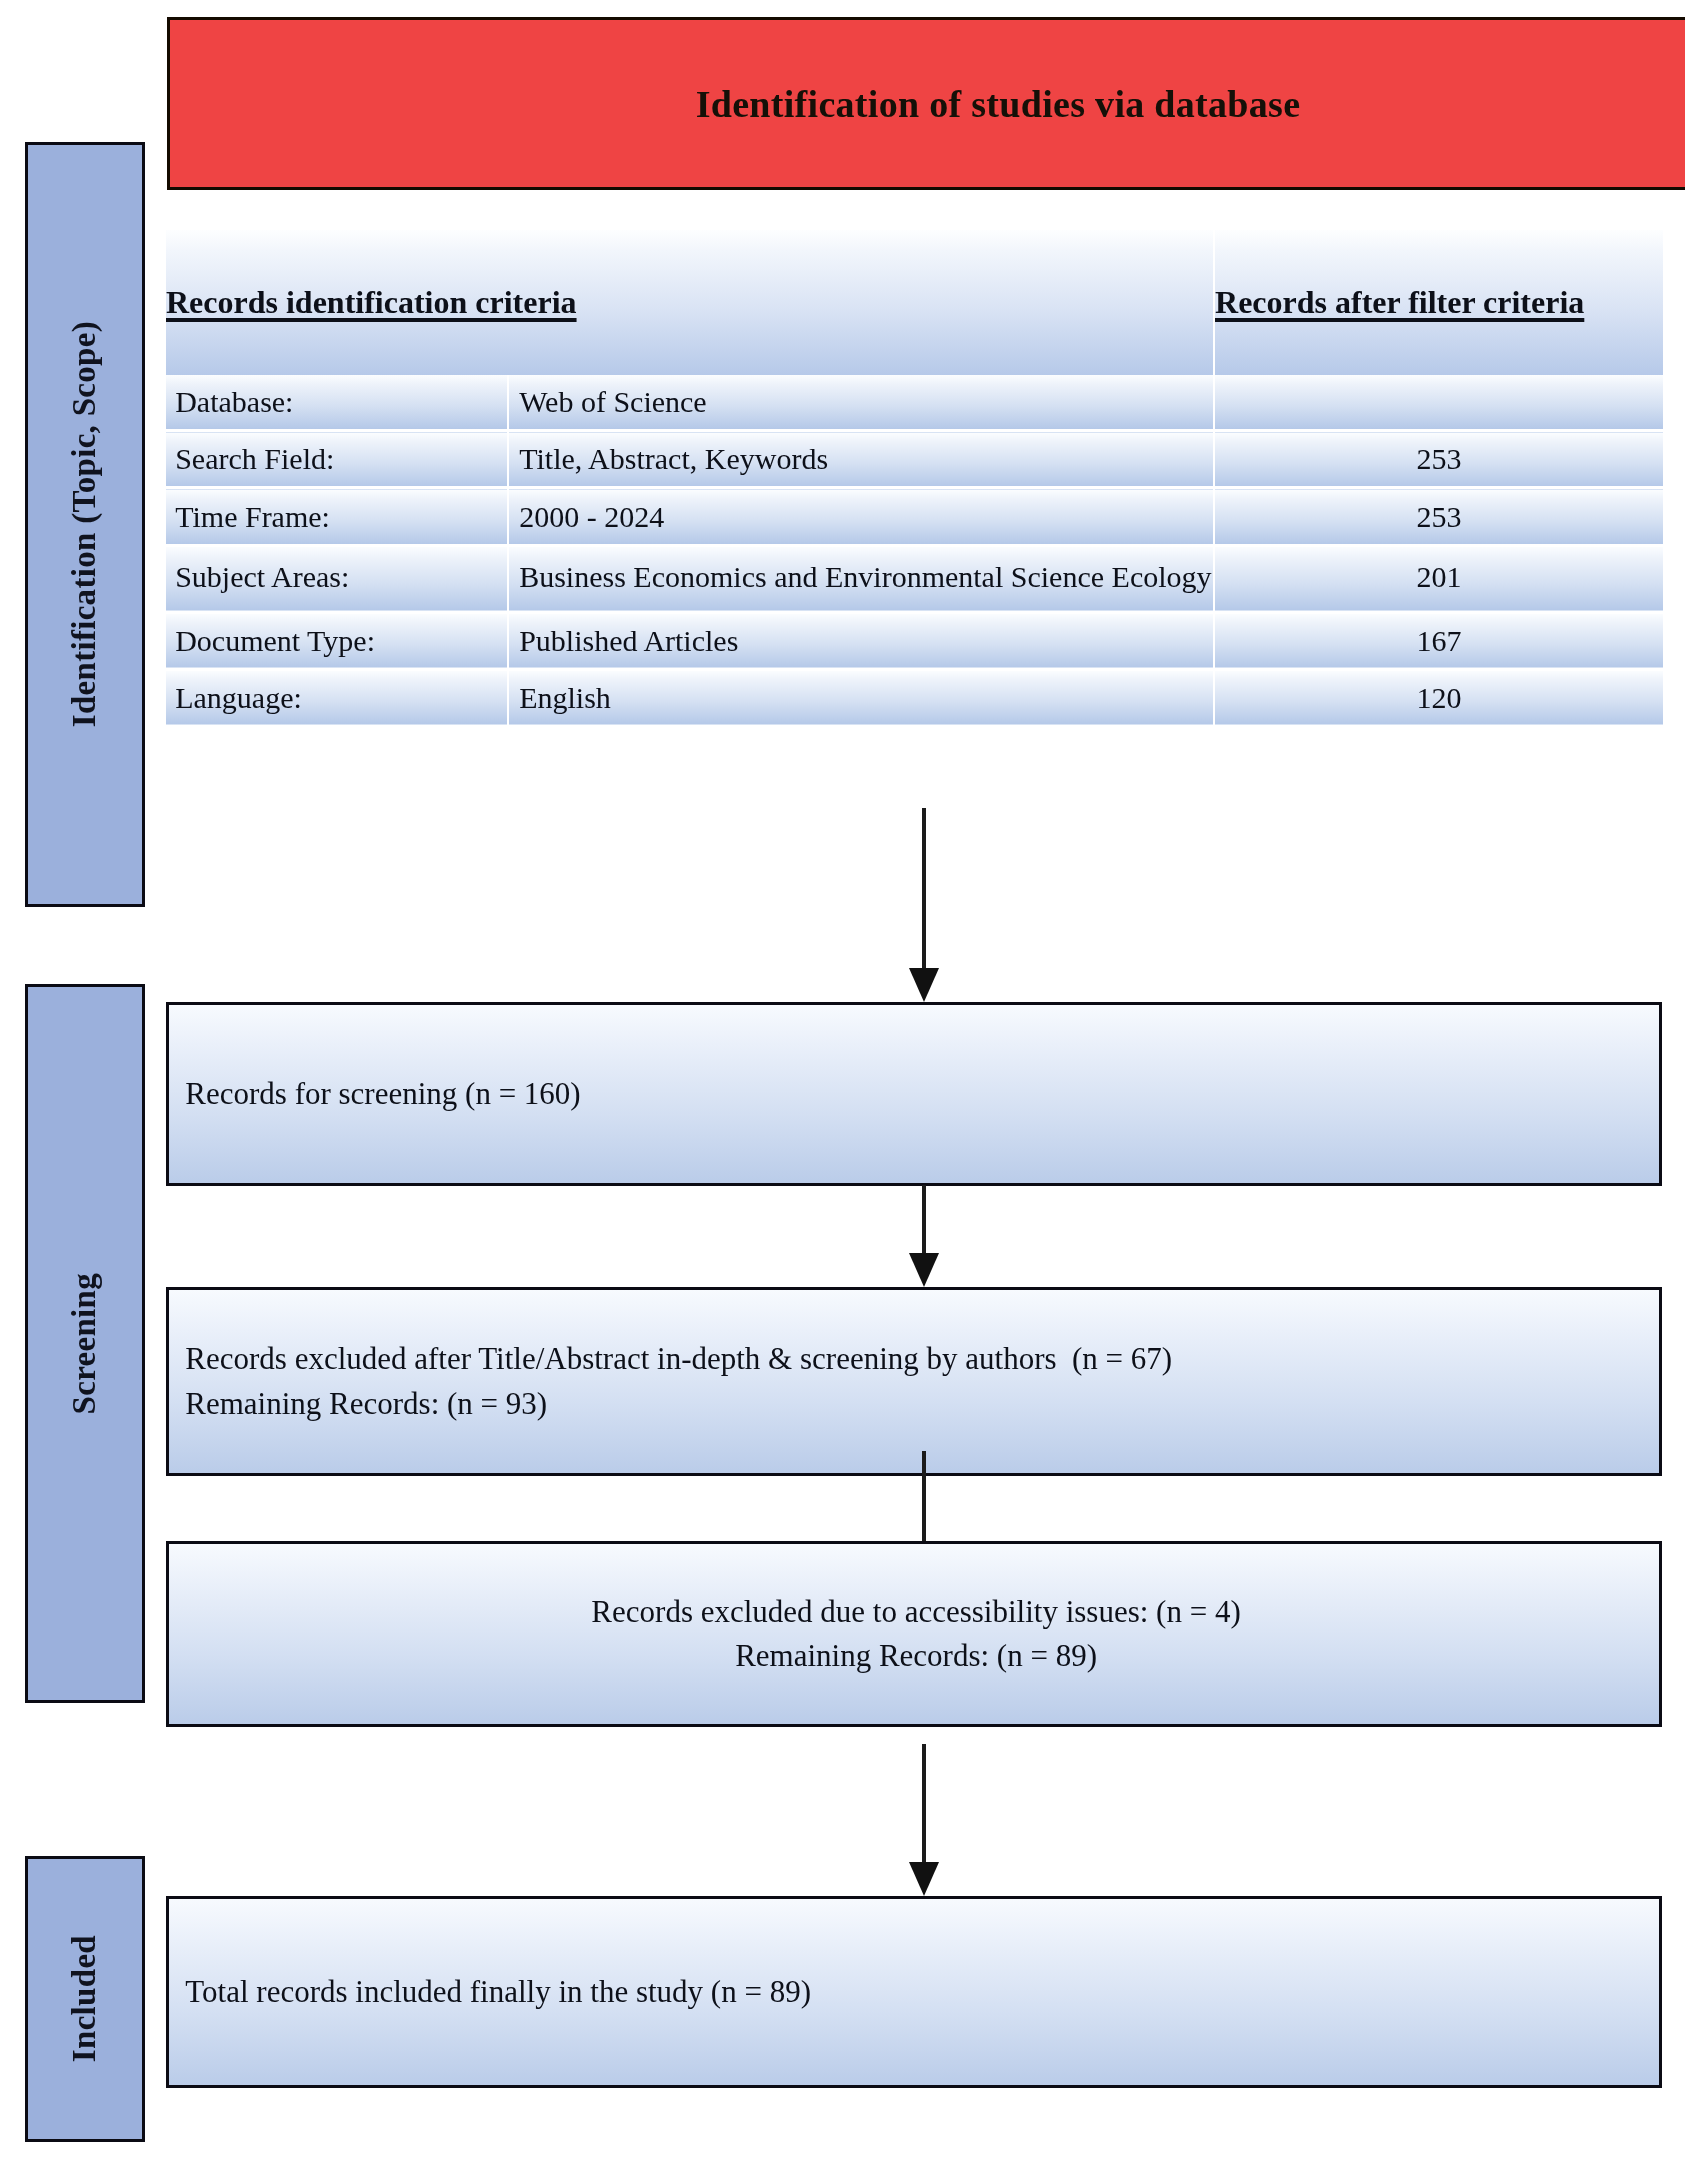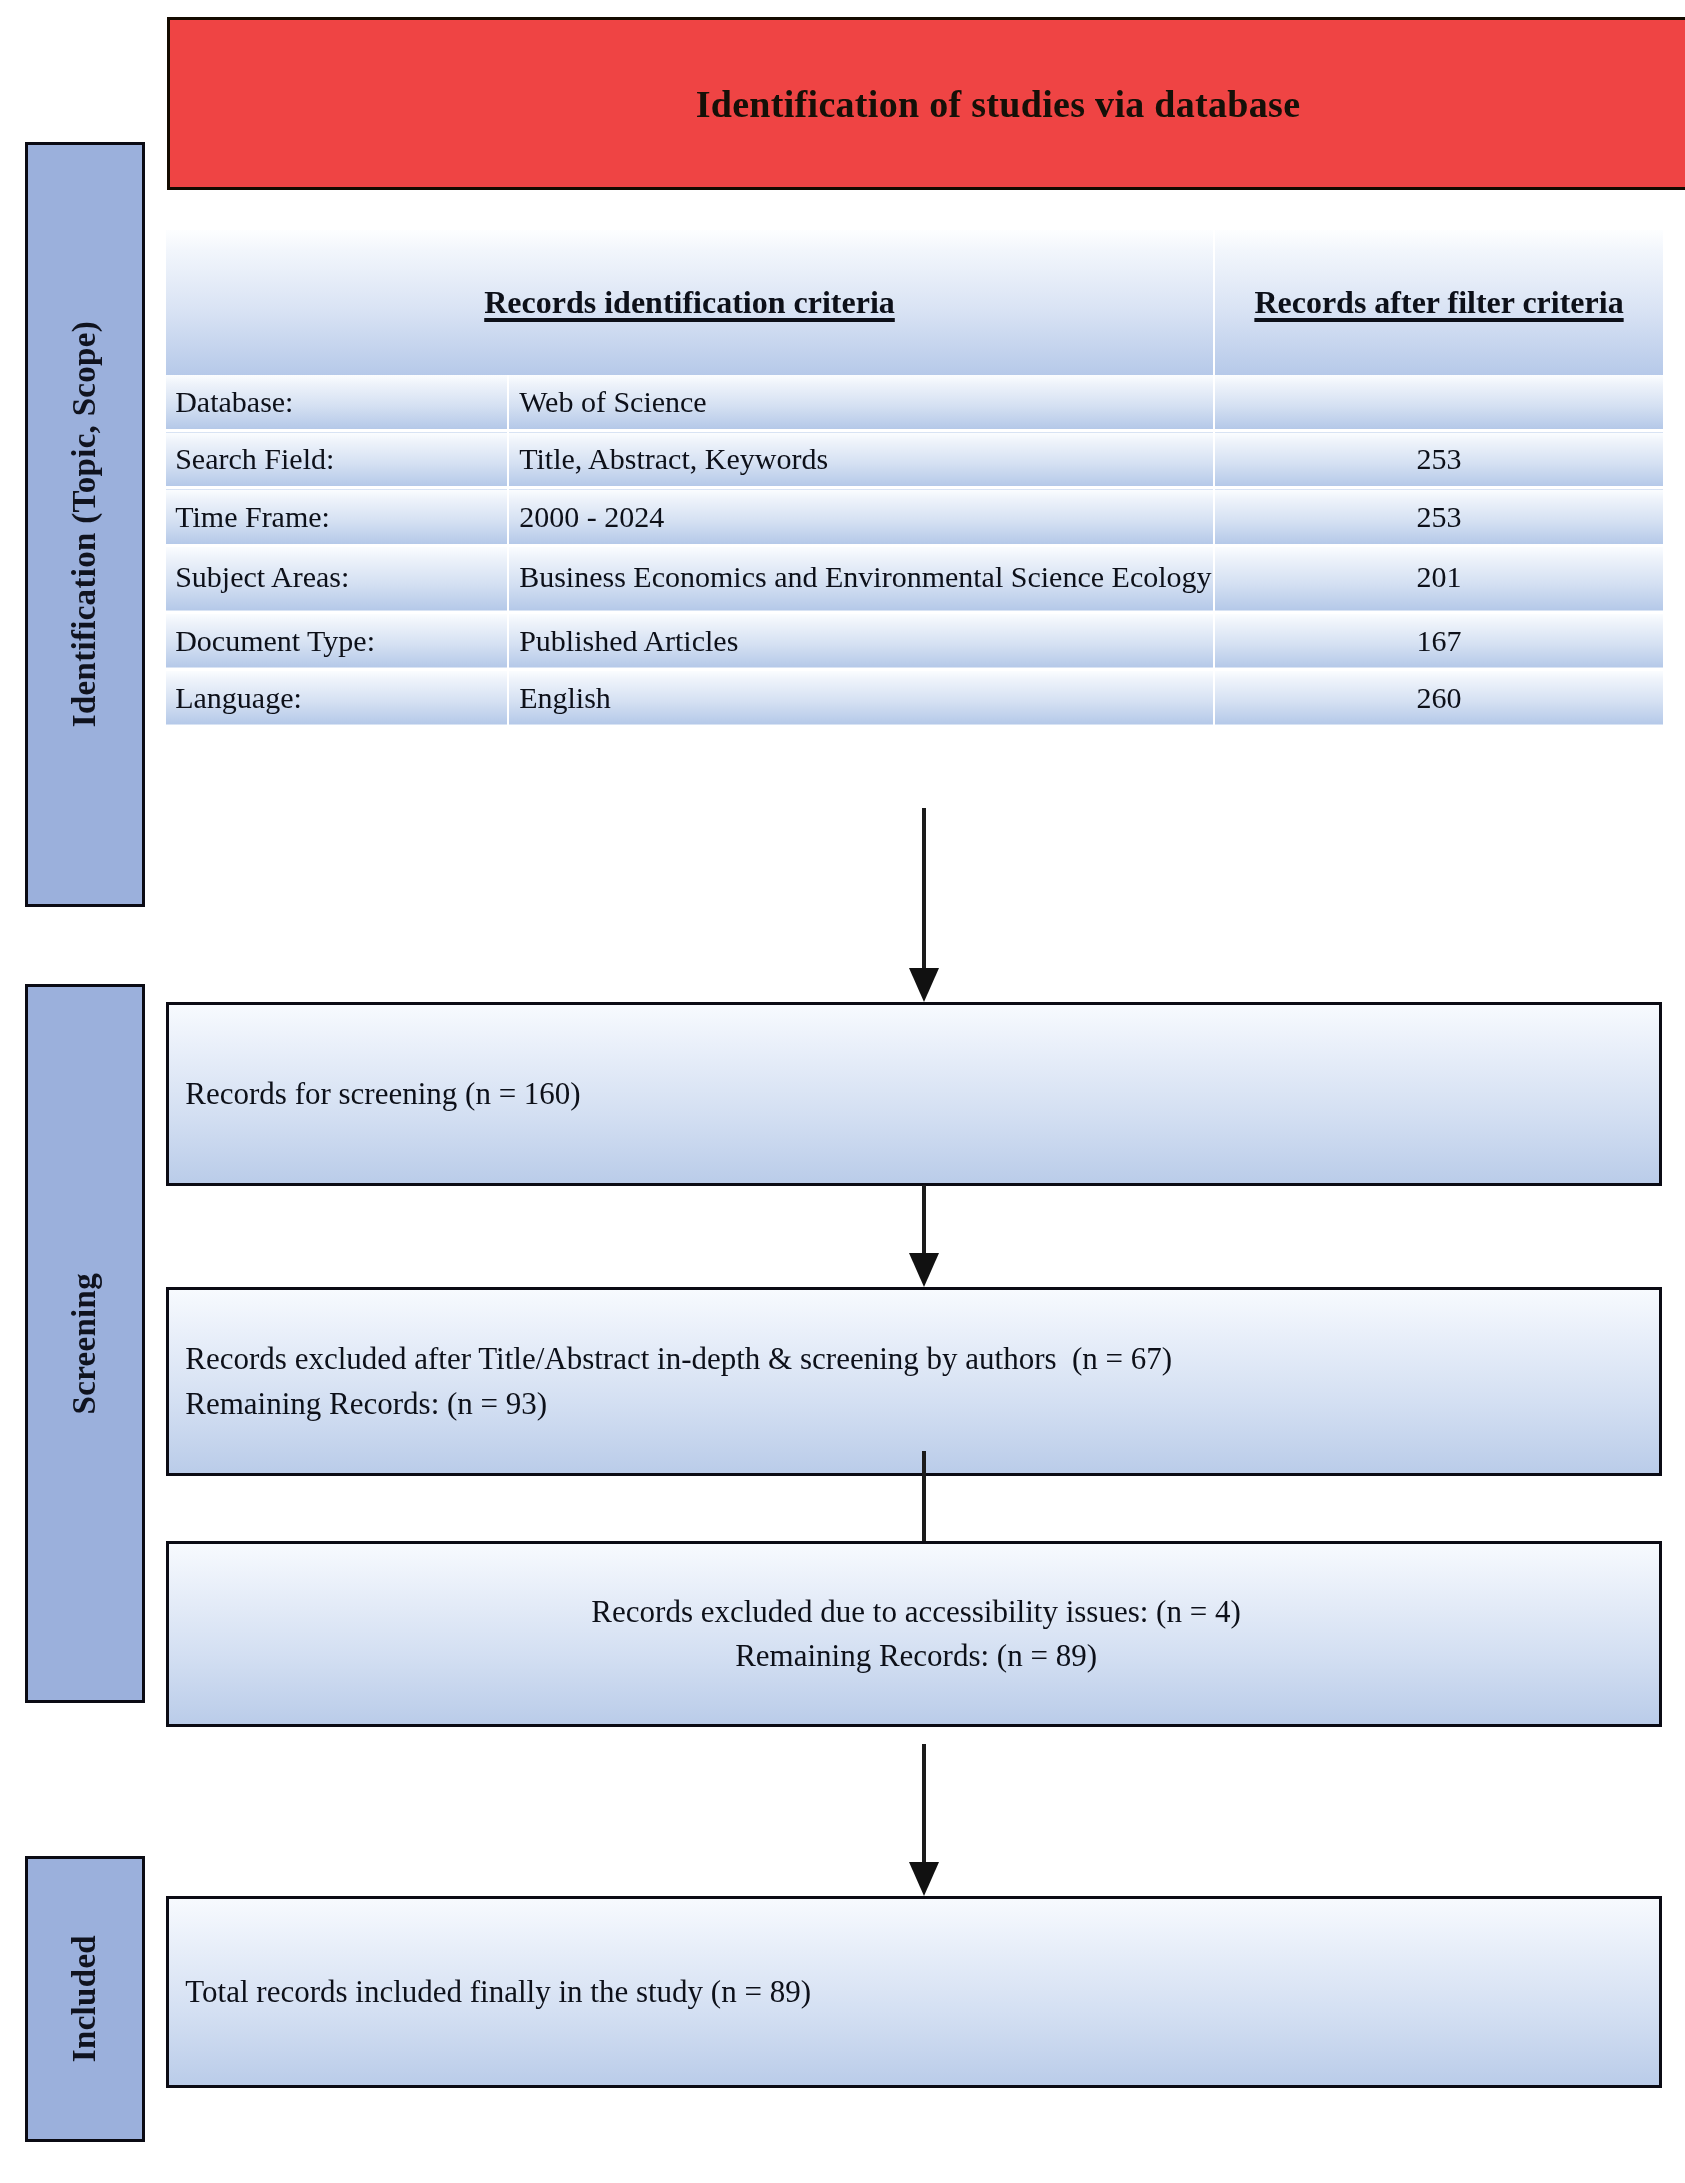--- a/index.html
+++ b/index.html
@@ -79,21 +79,21 @@
     vertical-align: top;
     padding: 0;
     background-image: linear-gradient(to bottom, #FBFDFF 0%, #EDF2FA 18%, #D4E0F2 58%, #B4C8E8 100%);
     border-left: 2.5px solid #ffffff;
     border-right: 0;
   }
   .ctable th:first-child, .ctable td:first-child { border-left: 0; }
 
   .ctable thead th {
     height: 145px;
-    text-align: center;
+    text-align: left;
     vertical-align: middle;
     background-image: linear-gradient(to bottom, #FDFEFF 0%, #F2F6FC 14%, #D9E3F4 55%, #B6C9E9 100%);
   }
   .ctable thead th .hd {
     display: inline-block;
     font-size: 32px;
     font-weight: bold;
     color: #0d1019;
     text-decoration: underline;
     text-underline-offset: 5.1px;
@@ -229,21 +229,21 @@
           <td class="cell-count">201</td>
         </tr>
         <tr>
           <td class="cell-label">Document Type:</td>
           <td class="cell-value">Published Articles</td>
           <td class="cell-count">167</td>
         </tr>
         <tr>
           <td class="cell-label">Language:</td>
           <td class="cell-value">English</td>
-          <td class="cell-count">260</td>
+          <td class="cell-count">120</td>
         </tr>
       </tbody>
     </table>
   </div>
 
   <div class="arrow" id="arrow-1">
     <div class="shaft"></div>
     <div class="head"></div>
   </div>
 

